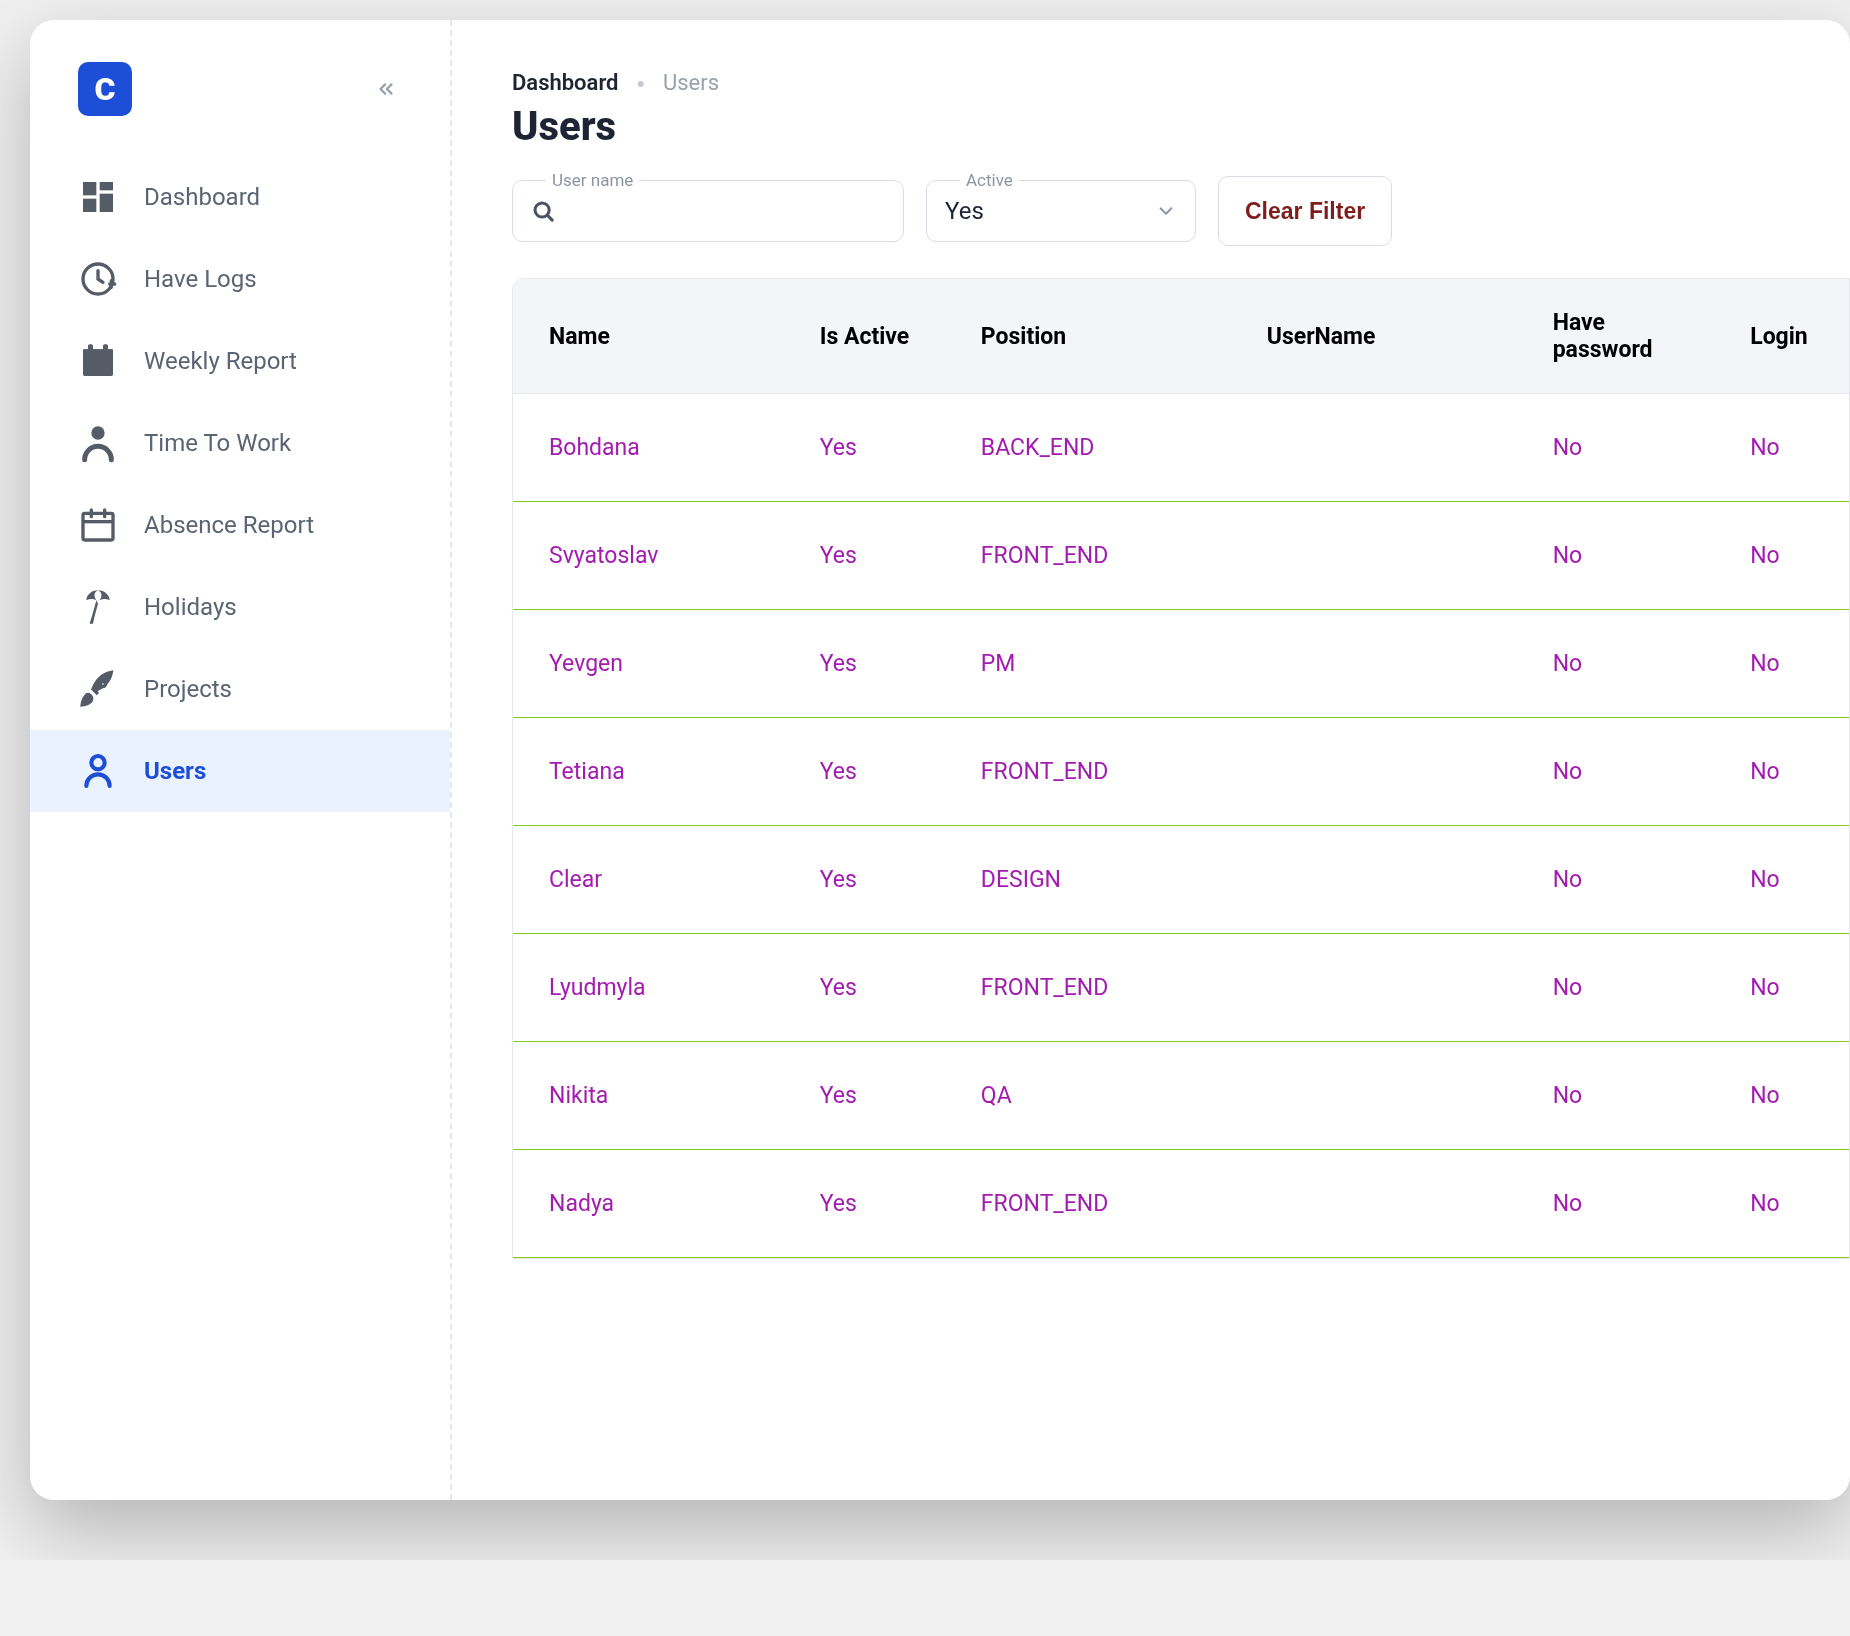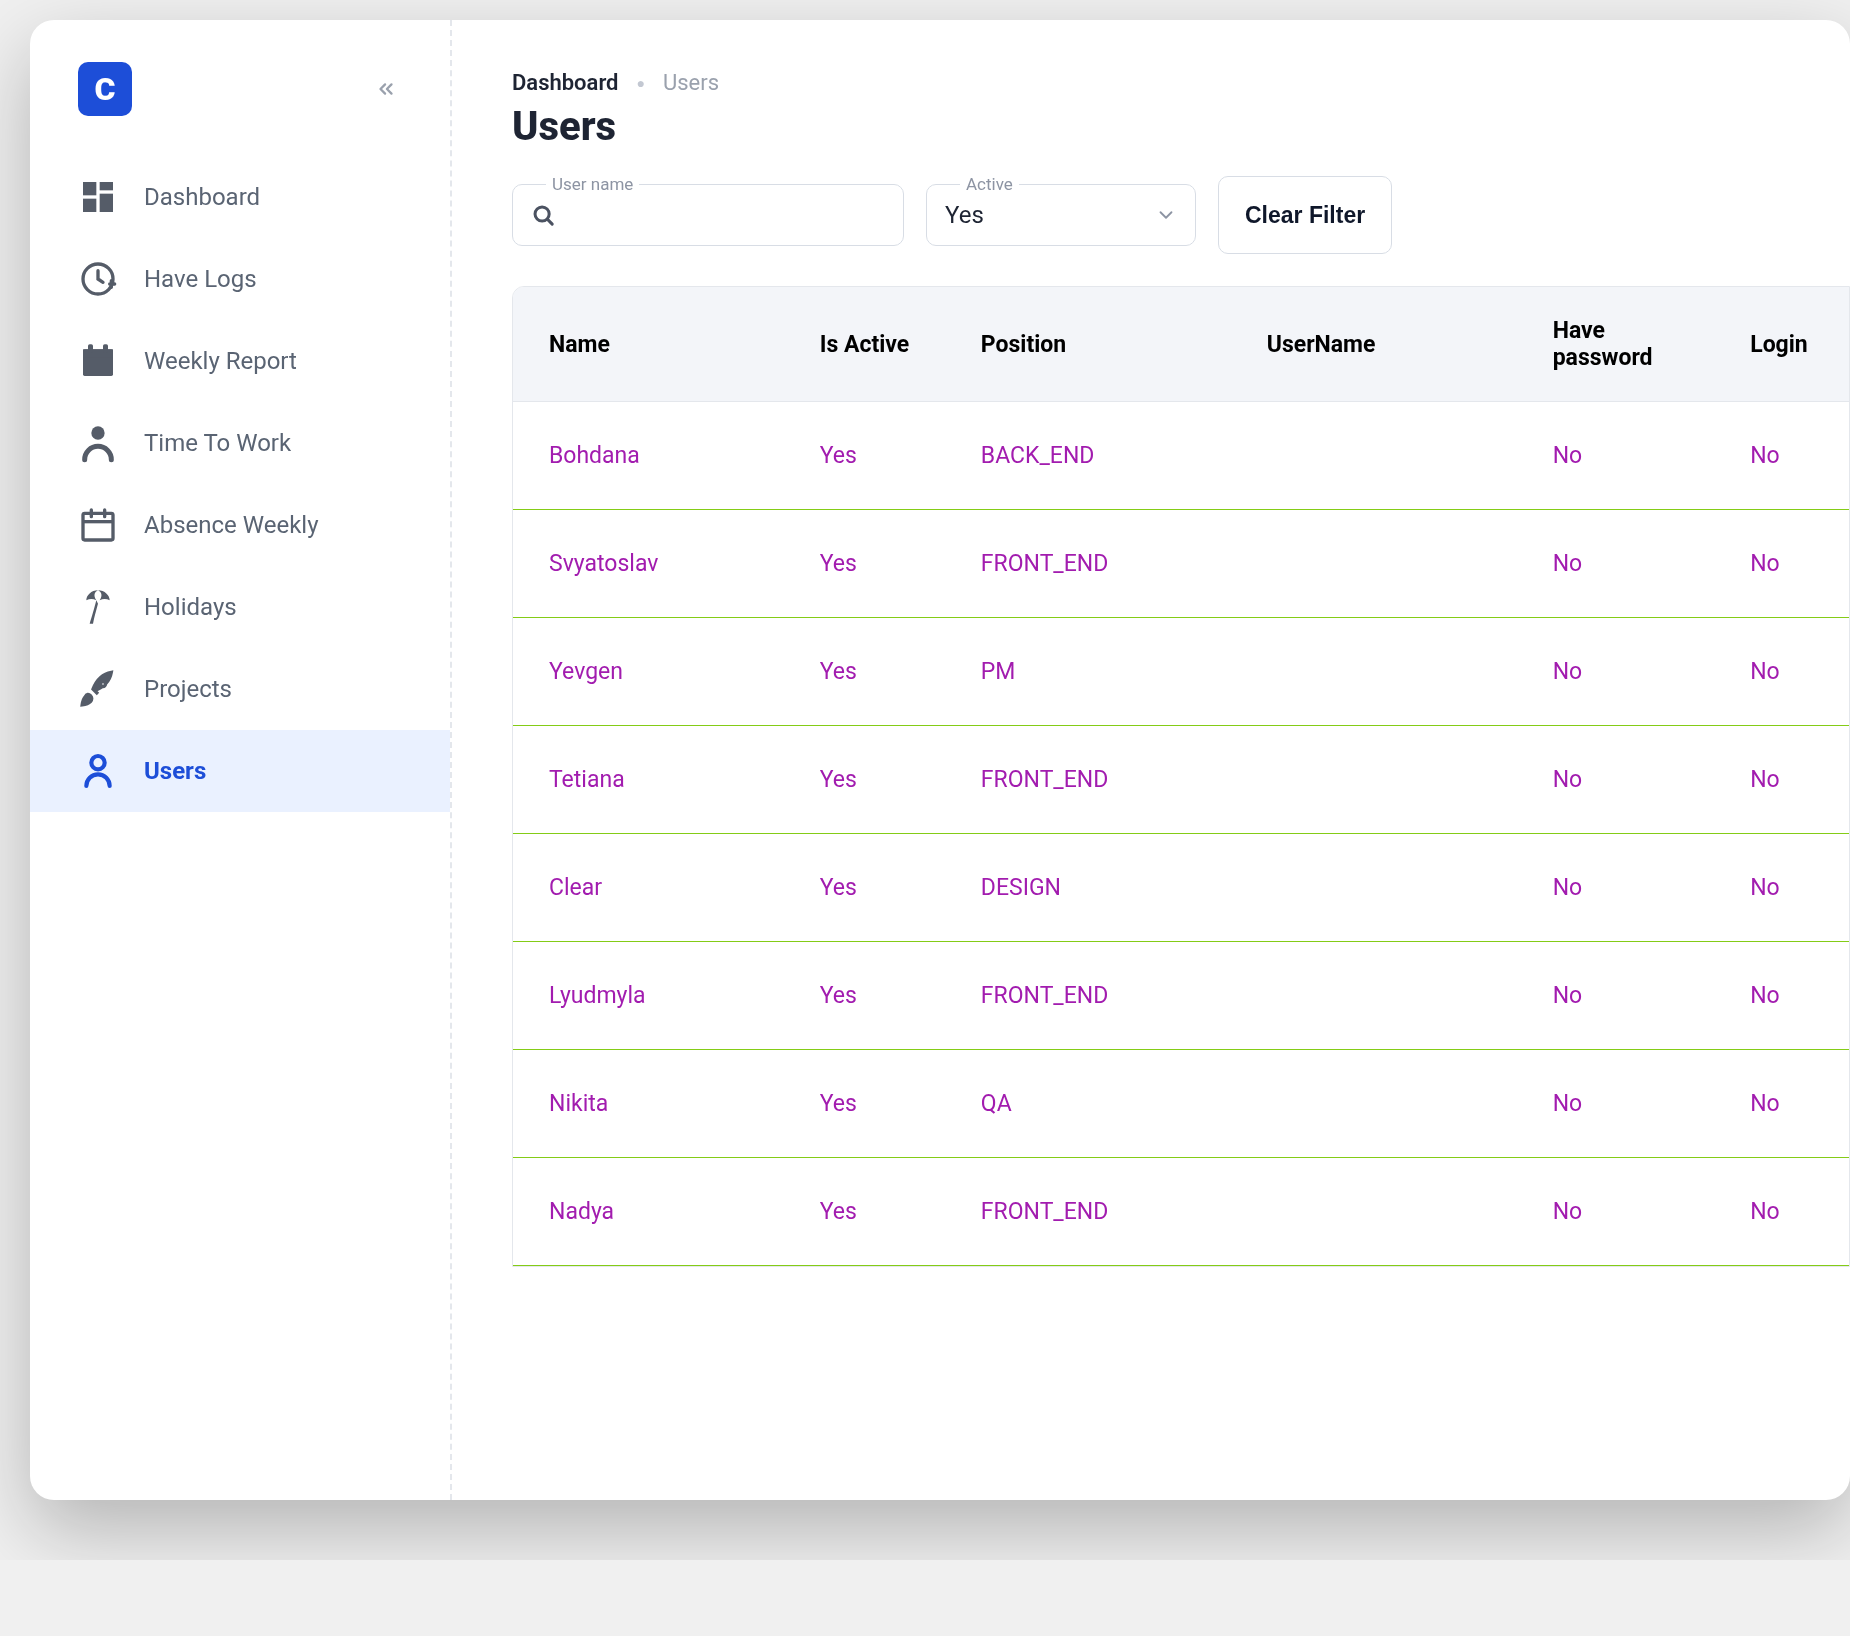--- a/index.html
+++ b/index.html
@@ -25,21 +25,21 @@
 .page-title{font-size:40px;font-weight:800;color:#1e2433;margin-bottom:26px;}
 .filters{display:flex;align-items:center;gap:22px;margin-bottom:32px;}
 .field{position:relative;}
 .field-label{position:absolute;top:-10px;left:34px;background:#fff;padding:0 6px;font-size:17px;color:#8d94a3;}
 .field-box{border:1px solid #d8dde5;border-radius:10px;height:62px;display:flex;align-items:center;padding:0 18px;}
 .field-box input{border:none;outline:none;font-size:22px;width:100%;background:transparent;}
 .search-box{width:392px;}
 .search-box svg{width:26px;height:26px;color:#4b5261;}
 .select-box{width:270px;justify-content:space-between;color:#1e2433;font-size:24px;}
 .select-box svg{width:22px;height:22px;color:#8d94a3;}
-.clear-btn{border:1px solid #d8dde5;background:#fff;border-radius:10px;height:78px;padding:0 26px;color:#0f172a;font-weight:700;font-size:23px;cursor:pointer;}
+.clear-btn{border:1px solid #d8dde5;background:#fff;border-radius:10px;height:70px;padding:0 26px;color:#7f1d1d;font-weight:700;font-size:23px;cursor:pointer;}
 .table-wrap{border:1px solid #e4e7ec;border-radius:12px 0 0 0;overflow:hidden;}
 table{border-collapse:collapse;width:100%;font-size:23px;}
 thead th{background:#f3f5f9;text-align:left;font-weight:700;color:#000000;padding:30px 26px;border-bottom:1px solid #e4e7ec;}
 tbody td{padding:40px 26px;border-bottom:1px solid #84cc16;color:#a21caf;vertical-align:middle;}
 thead th:first-child,tbody td:first-child{padding-left:36px;width:270px;}
 thead th:nth-child(2),tbody td:nth-child(2){width:155px;}
 thead th:nth-child(3),tbody td:nth-child(3){width:275px;}
 thead th:nth-child(4),tbody td:nth-child(4){width:275px;}
 thead th:nth-child(5),tbody td:nth-child(5){width:190px;}
 thead th:nth-child(6),tbody td:nth-child(6){width:120px;}
@@ -103,21 +103,21 @@
             <span>Time To Work</span>
           </div>
           <div class="nav-item">
             <span class="icon">
               <svg viewBox="0 0 24 24" fill="none" stroke="currentColor" stroke-width="2">
                 <rect x="3" y="5" width="18" height="16" rx="1"></rect>
                 <path d="M3 10h18"></path>
                 <path d="M8 3v4M16 3v4" stroke-linecap="round"></path>
               </svg>
             </span>
-            <span>Absence Weekly</span>
+            <span>Absence Report</span>
           </div>
           <div class="nav-item">
             <span class="icon">
               <svg viewBox="0 0 24 24" fill="currentColor">
                 <path d="M12 2c-4 0-7 3-7 6 2-1 4-1 6 0-2-3-1-5 1-6zm0 0c4 0 7 3 7 6-2-1-4-1-6 0 2-3 1-5-1-6zM11 8c0 0-2 8-4 14h2c1-5 3-12 3-12"></path>
               </svg>
             </span>
             <span>Holidays</span>
           </div>
           <div class="nav-item">

